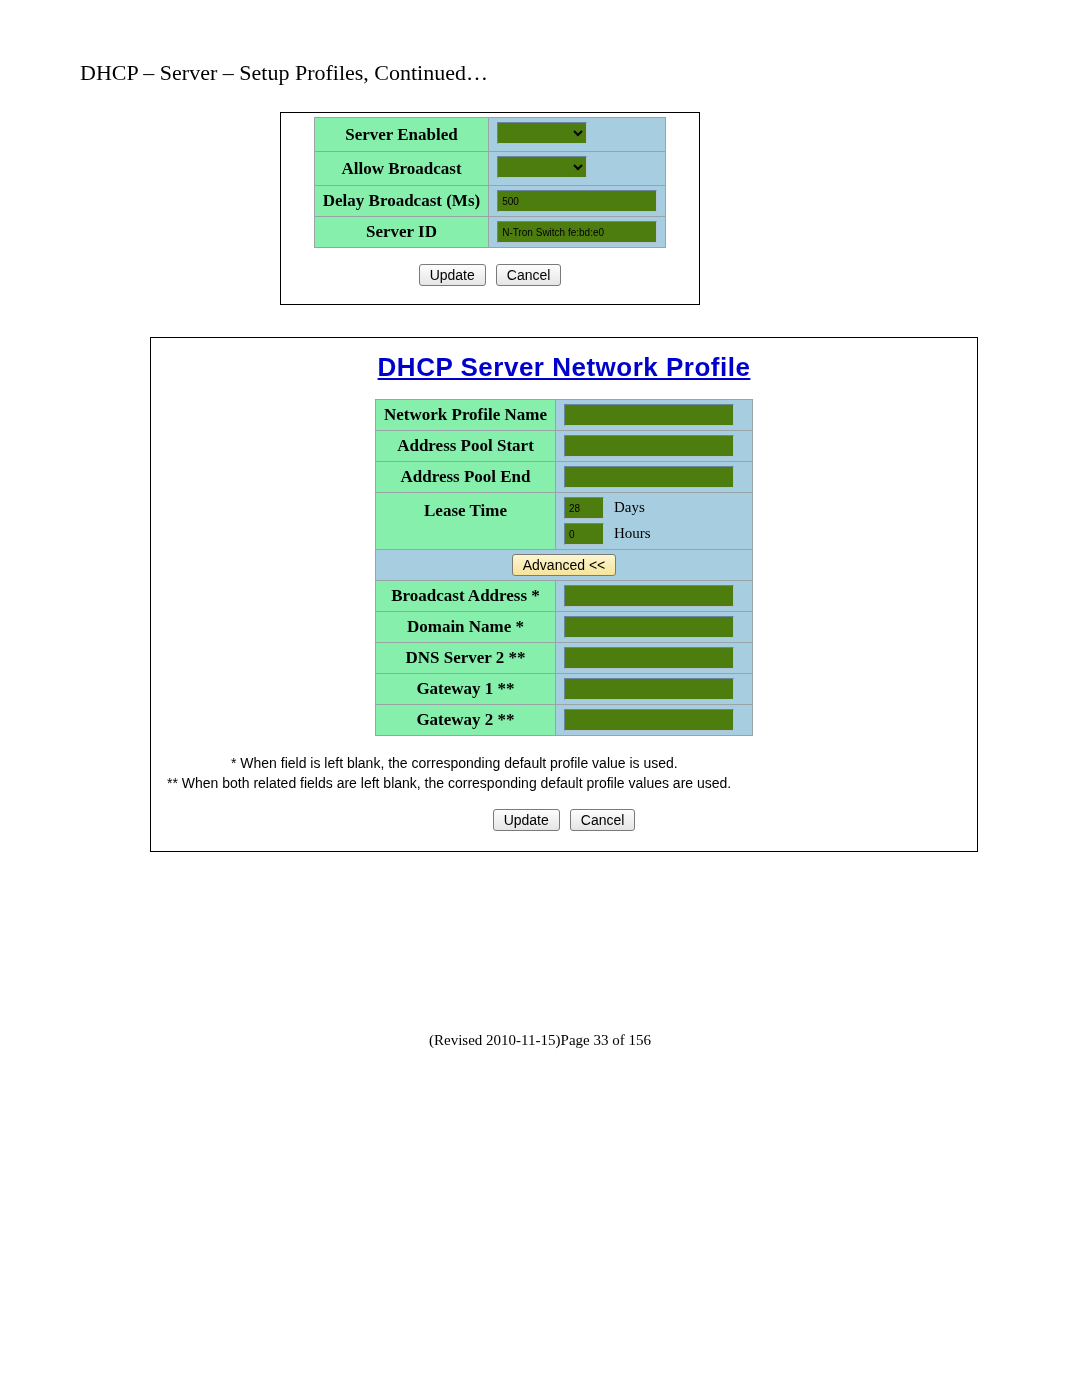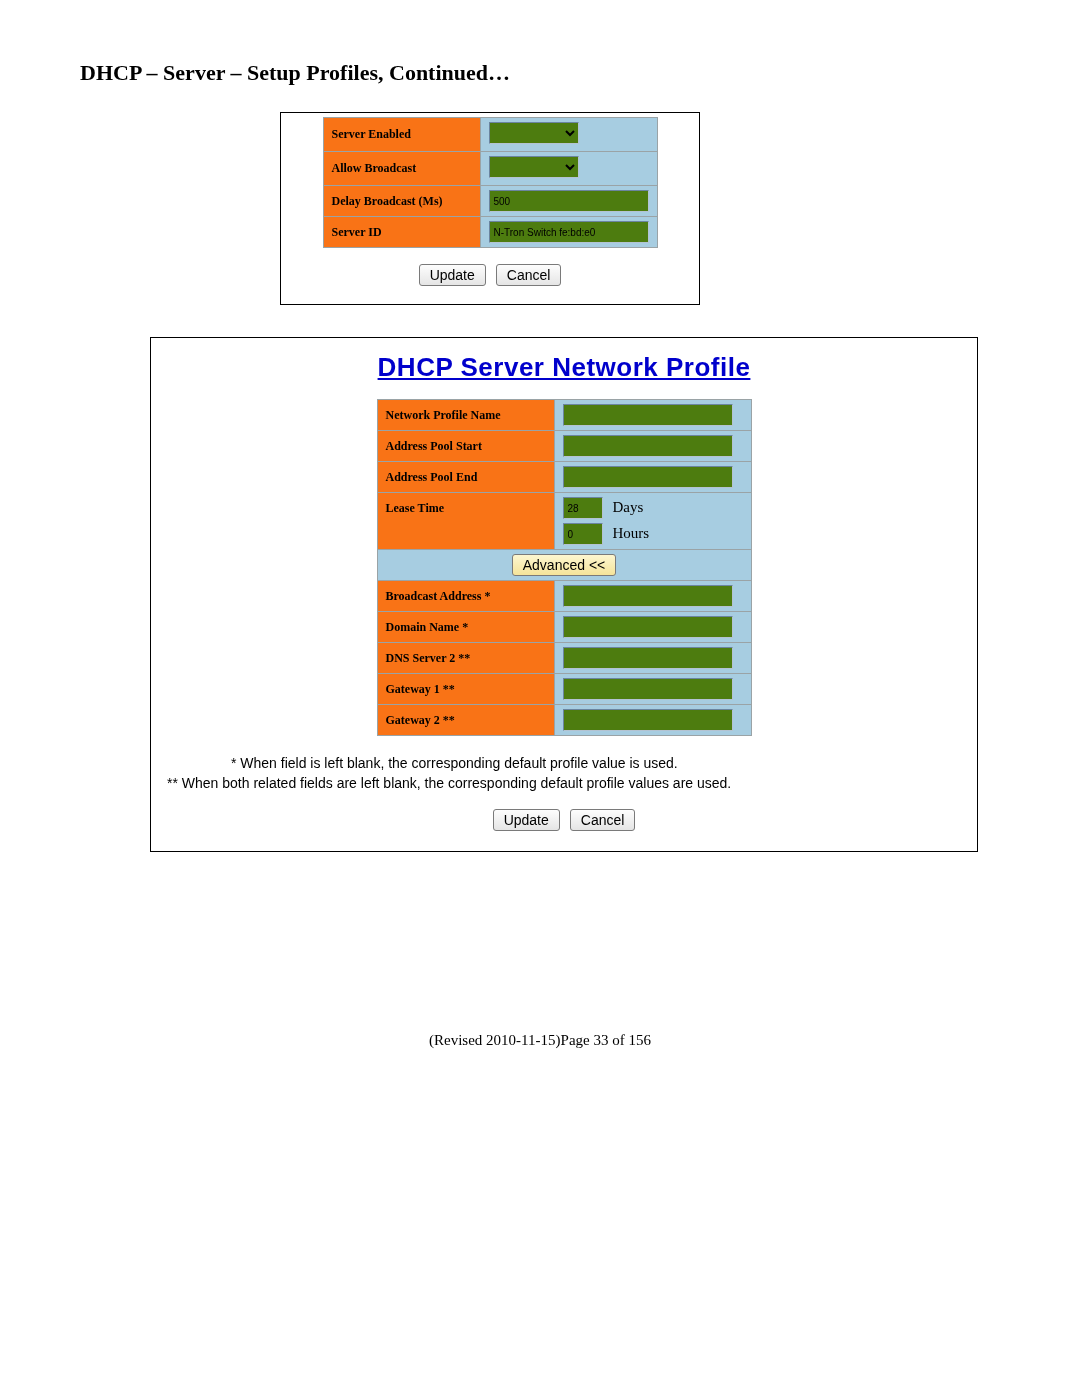--- a/index.html
+++ b/index.html
@@ -9,21 +9,21 @@
     font-family: "Times New Roman", Times, serif;
     color: #000;
     width: 1080px;
   }
   .page {
     padding: 60px 80px 40px 80px;
     box-sizing: border-box;
   }
   .section-heading {
     font-family: "Times New Roman", Times, serif;
-    font-weight: bold;
+    font-weight: normal;
     font-size: 22px;
     margin-bottom: 26px;
   }
   .panel-box {
     border: 1px solid #000;
     background: #fff;
     box-sizing: border-box;
   }
   .panel-box.config {
     width: 420px;
@@ -51,25 +51,25 @@
   table.form-table {
     border-collapse: collapse;
     margin: 0 auto;
   }
   table.form-table td {
     border: 1px solid #9aa3a6;
     padding: 4px 8px;
     vertical-align: middle;
   }
   td.label-cell {
-    background: #f97316;
-    text-align: left;
+    background: #86efac;
+    text-align: center;
     font-family: "Times New Roman", Times, serif;
     font-weight: bold;
-    font-size: 12px;
+    font-size: 17px;
     color: #000;
     white-space: nowrap;
   }
   td.input-cell {
     background: #a7cde1;
     text-align: left;
   }
   td.input-cell .inline-text {
     font-family: "Times New Roman", Times, serif;
     font-size: 15px;

